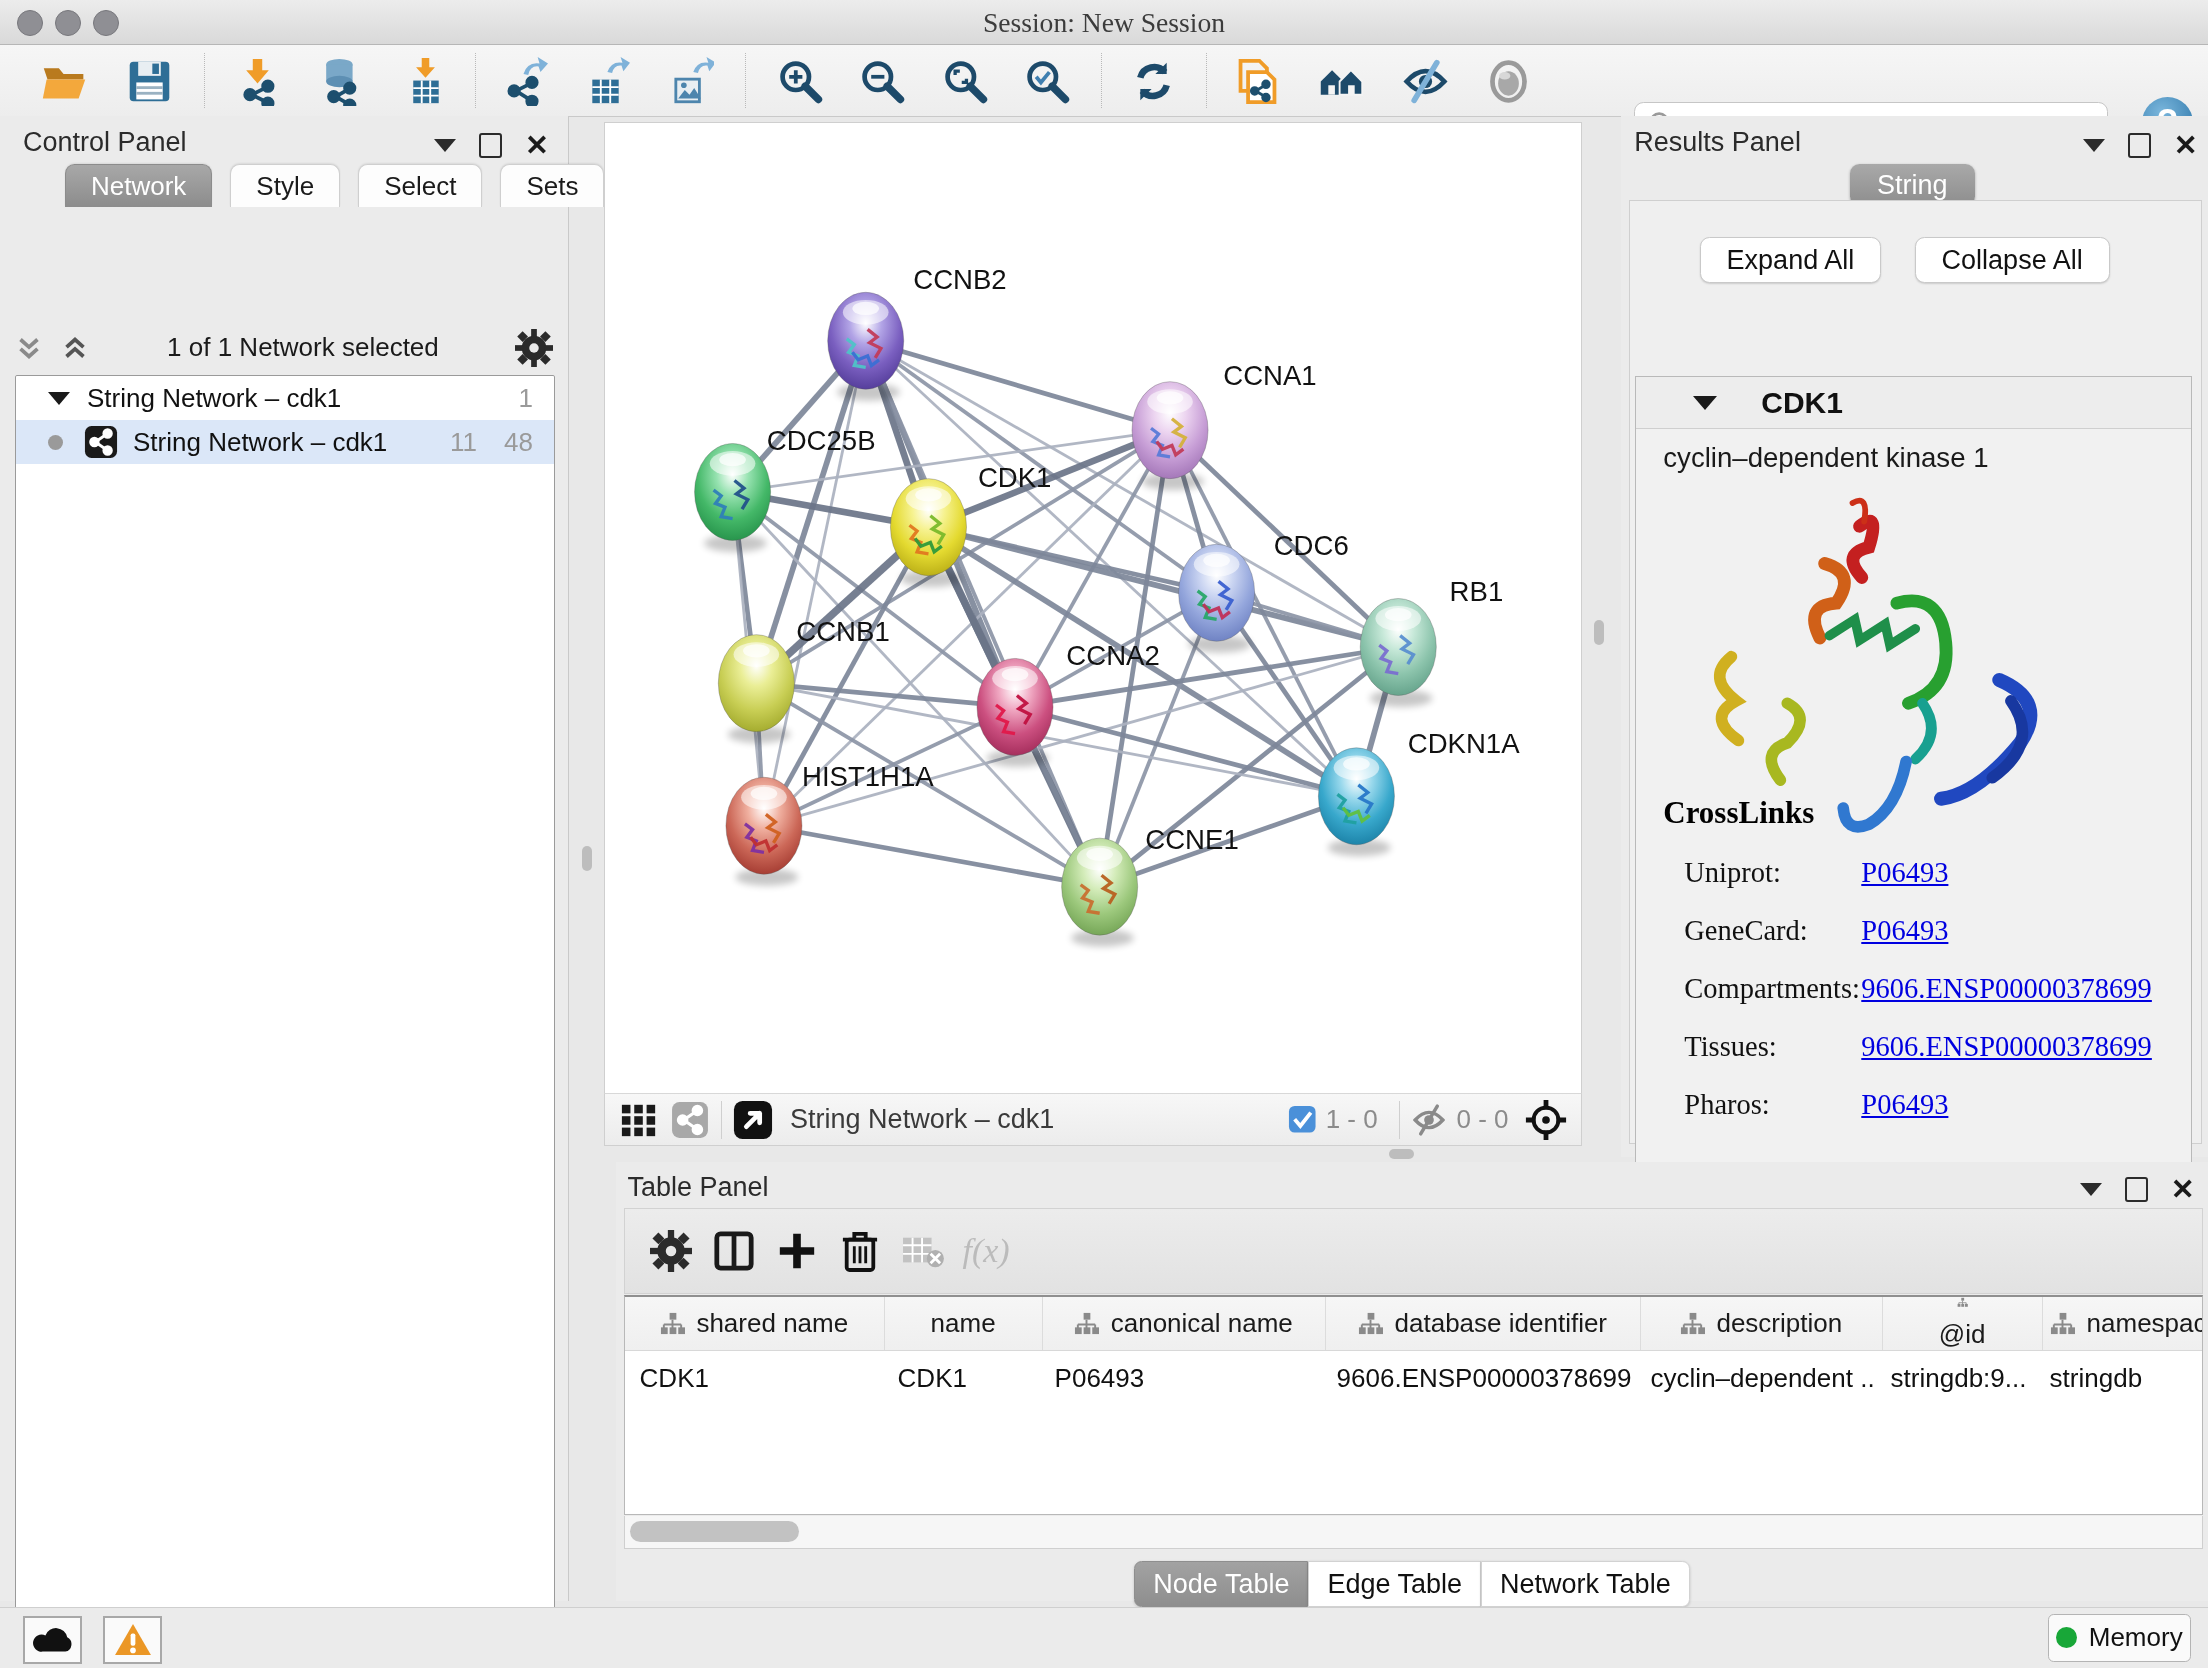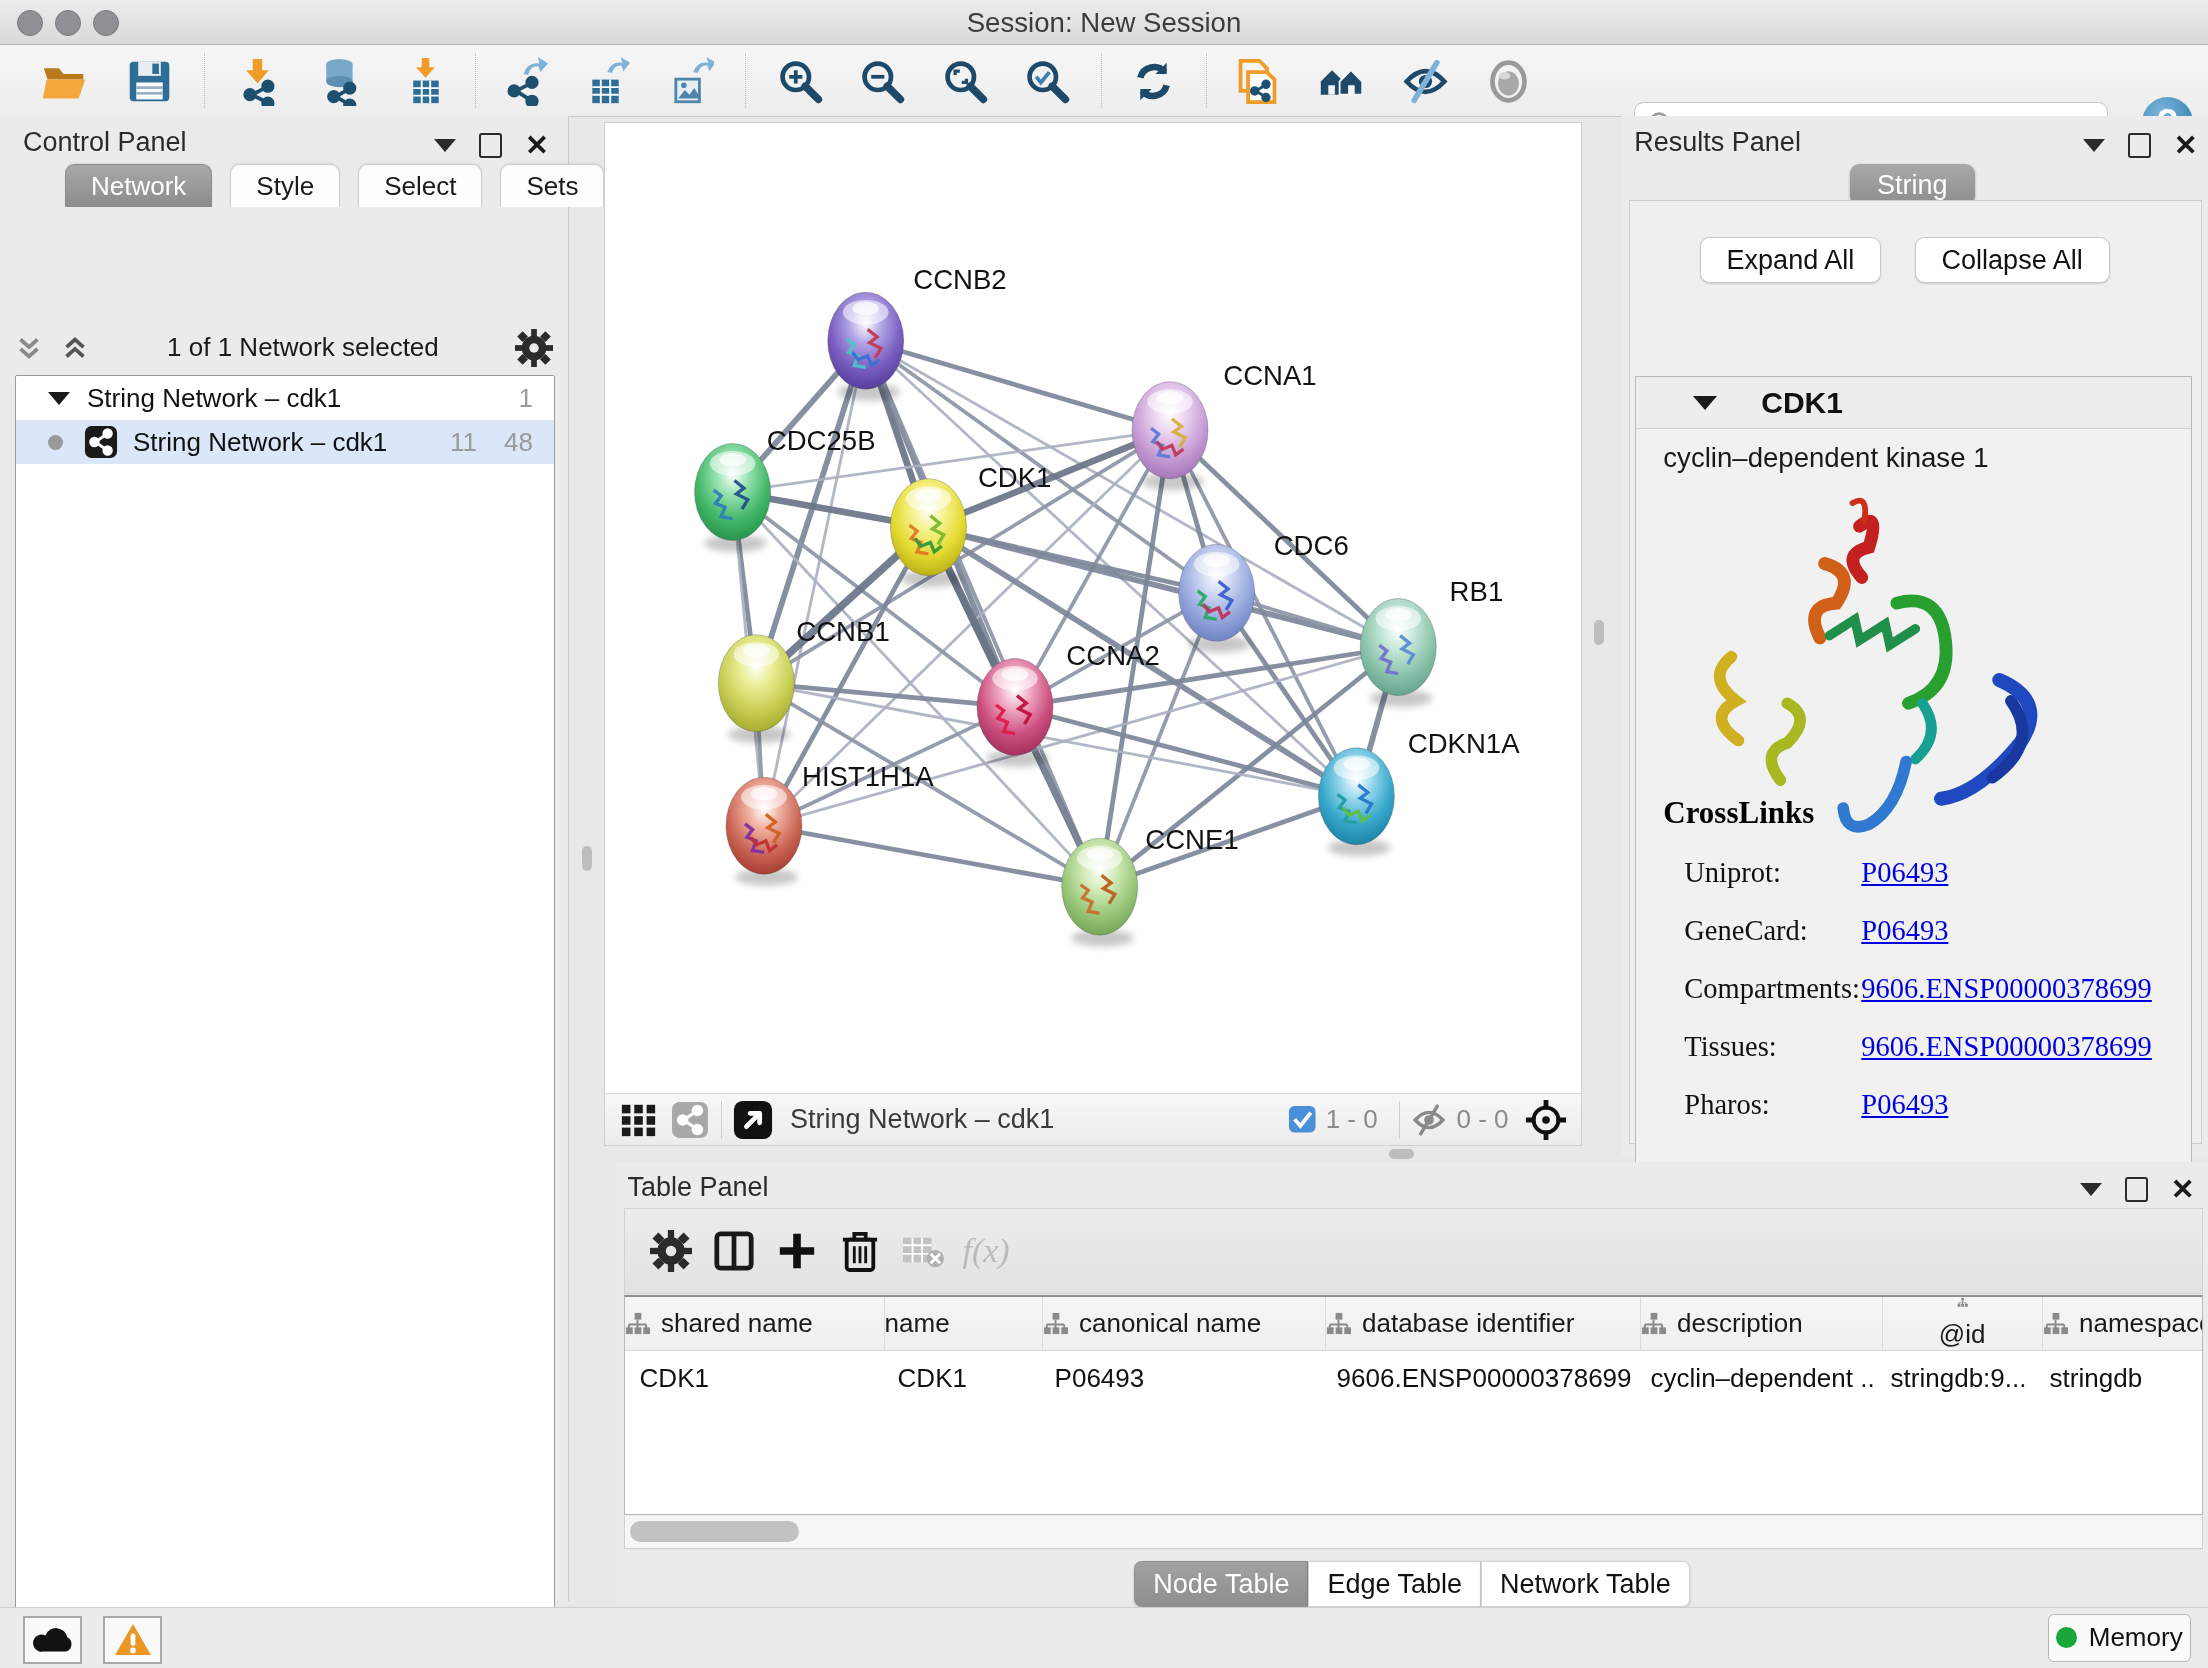--- a/index.html
+++ b/index.html
@@ -2,21 +2,21 @@
 <html style="font-size:15px"><head>
 <meta charset="utf-8">
 <style>
   html,body{margin:0;padding:0;width:2208px;height:1668px;overflow:hidden;
     font-family:"Liberation Sans",sans-serif;background:#e8e8e8;-webkit-font-smoothing:antialiased;}
   .abs{position:absolute;}
   .app{position:relative;width:2208px;height:1668px;background:#e8e8e8;}
 
   
   .titlebar{left:0;top:0;width:2208px;height:44px;
-    background:linear-gradient(#ececec,#d9d9d9);border-bottom:1px solid #b6b6b6;}
+    background:linear-gradient(#ececec,#d9d9d9);border-bottom:1px solid #b6b6b6;font-family:Liberation Serif, serif;}
   .tlight{position:absolute;top:9.5px;width:24px;height:24px;border-radius:50%;
     background:#8f8f94;border:1px solid #77777c;}
   .wintitle{position:absolute;top:6.7px;left:0;width:100%;text-align:center;
     font-size:27.6px;color:#3c3c3c;}
 
   
   .toolbar{left:0;top:45px;width:2208px;height:71px;background:linear-gradient(#f6f6f6,#ededed);
     border-bottom:1px solid #c9c9c9;}
   .tbtn{position:absolute;top:9.5px;width:53px;height:53px;display:flex;align-items:center;justify-content:center;}
   .tsep{position:absolute;top:7.6px;width:0;height:55px;border-left:1.9px dotted #b9b9b9;}
@@ -83,21 +83,21 @@
 
   
   .table-panel{left:616px;top:1162px;width:1592px;height:439px;background:#ebebeb;}
   .tp-toolbar{position:absolute;left:7.6px;top:46px;width:1577px;height:84px;
     background:linear-gradient(#ececec,#e2e2e2);border:1px solid #d2d2d2;display:flex;align-items:center;}
   .tp-ico{width:63px;height:57px;display:flex;align-items:center;justify-content:center;}
   .fx{font-family:"Liberation Serif",serif;font-style:italic;font-size:34px;color:#bbb;}
   .grid-table{position:absolute;left:7.6px;top:133px;width:1577px;height:217px;background:#fff;
     border:1px solid #b8b8b8;border-top:2.9px solid #8f8f8f;overflow:hidden;}
   .thead{display:flex;height:53px;background:linear-gradient(#f6f6f6,#efefef);border-bottom:1.9px solid #d8d8d8;}
-  .th{display:flex;align-items:center;gap:11.4px;font-size:26px;color:#1a1a1a;
+  .th{display:flex;align-items:center;justify-content:center;gap:11.4px;font-size:26px;color:#1a1a1a;
     border-right:1.9px solid #dcdcdc;flex:none;overflow:hidden;white-space:nowrap;}
   .trow{display:flex;height:55px;}
   .td{display:flex;align-items:center;font-size:26px;color:#111;padding-left:15px;flex:none;
     overflow:hidden;white-space:nowrap;}
   .hscroll{position:absolute;left:7.6px;top:354px;width:1577px;height:32px;background:#f6f6f6;
     border:1px solid #cfcfcf;border-top:none;}
   .hthumb{position:absolute;left:5.7px;top:4.8px;width:169px;height:21px;background:#c2c2c2;border-radius:10.5px;}
   .ttabs{position:absolute;left:0;top:399px;width:1592px;display:flex;justify-content:center;}
   .ttab{height:44px;padding:0 18px;display:flex;align-items:center;font-size:27px;background:#fff;
     border:1px solid #d2d2d2;color:#111;box-shadow:0 1px 2.9px rgba(0,0,0,.18);}

